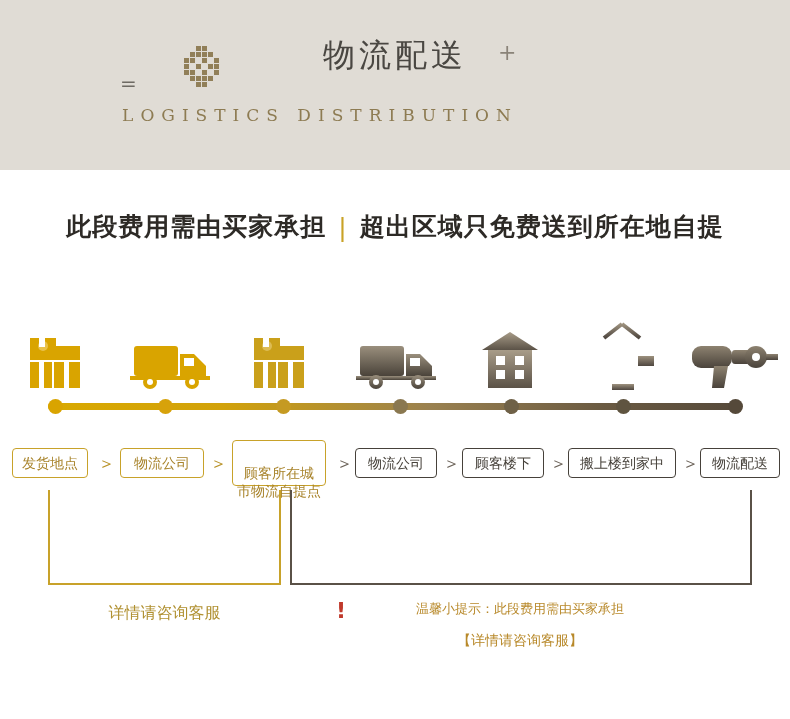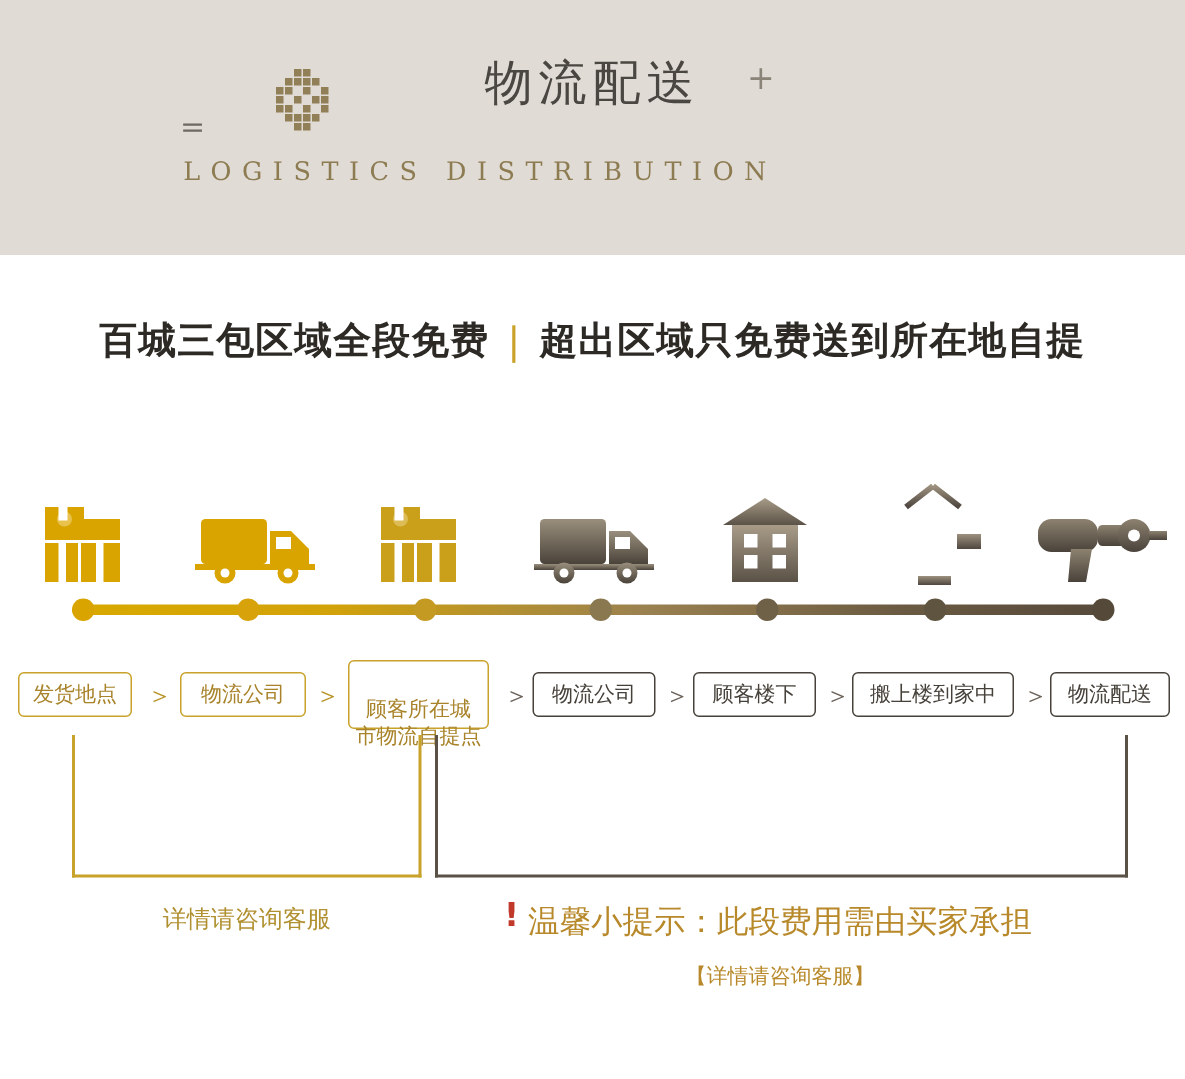--- a/index.html
+++ b/index.html
@@ -193,21 +193,21 @@
   }
   .note-right {
     position: absolute;
     left: 290px;
     top: 600px;
     width: 460px;
     text-align: center;
   }
   .note-right .line1 {
     font-family: "DejaVu Sans", sans-serif;
-    font-size: 21px;
+    font-size: 13px;
     color: #b8892a;
     white-space: nowrap;
   }
   .note-right .line2 {
     font-family: "DejaVu Sans", sans-serif;
     font-size: 14px;
     color: #b8892a;
     margin-top: 14px;
   }
   .bang {
@@ -260,21 +260,21 @@
       </div>
 
       <div class="banner-eq">=</div>
       <div class="banner-plus">+</div>
       <div class="banner-title">物流配送</div>
       <div class="banner-sub">LOGISTICS  DISTRIBUTION</div>
     </div>
   </div>
 
   <div class="headline">
-    <span>百城三包区域全段免费</span><span class="divider">|</span><span>超出区域只免费送到所在地自提</span>
+    <span>此段费用需由买家承担</span><span class="divider">|</span><span>超出区域只免费送到所在地自提</span>
   </div>
 
   <div class="iconrow">
 
     <div class="icon-cell" style="left:12px;">
       <svg width="100" height="90" viewBox="0 0 100 90">
         <g fill="#d9a400">
           <rect x="18" y="28" width="26" height="22"></rect>
           <rect x="44" y="36" width="24" height="14"></rect>
           <rect x="18" y="52" width="22" height="26"></rect>

